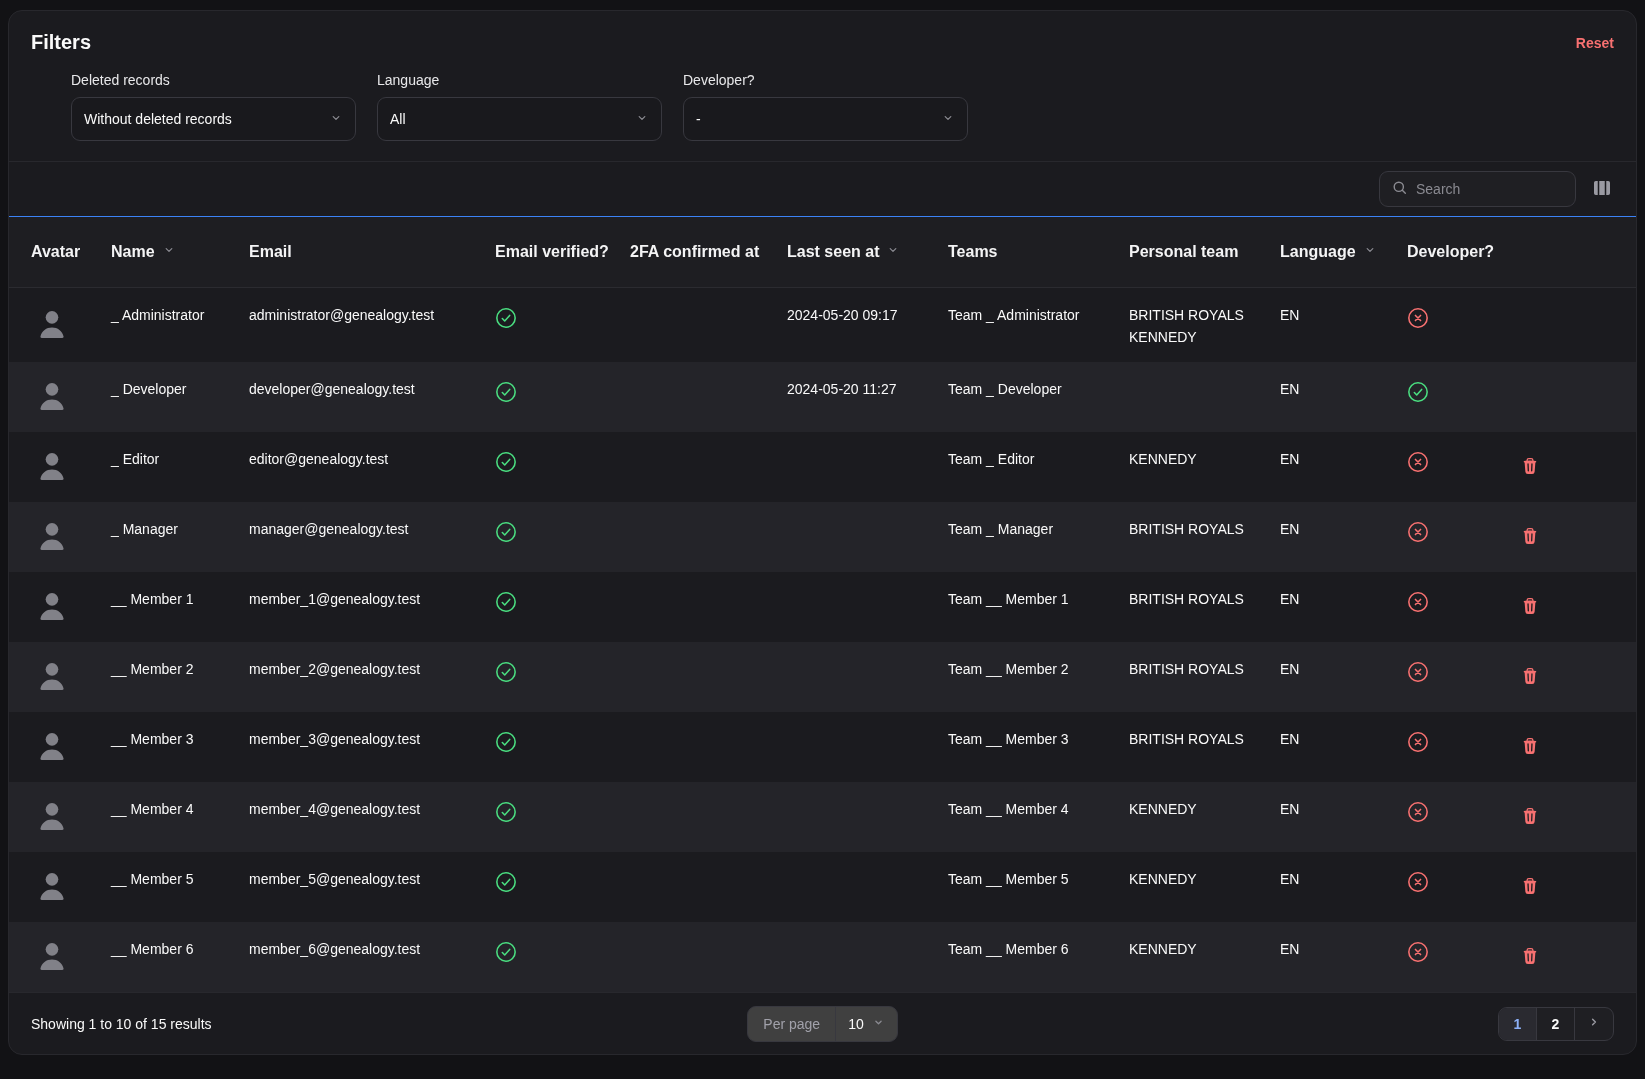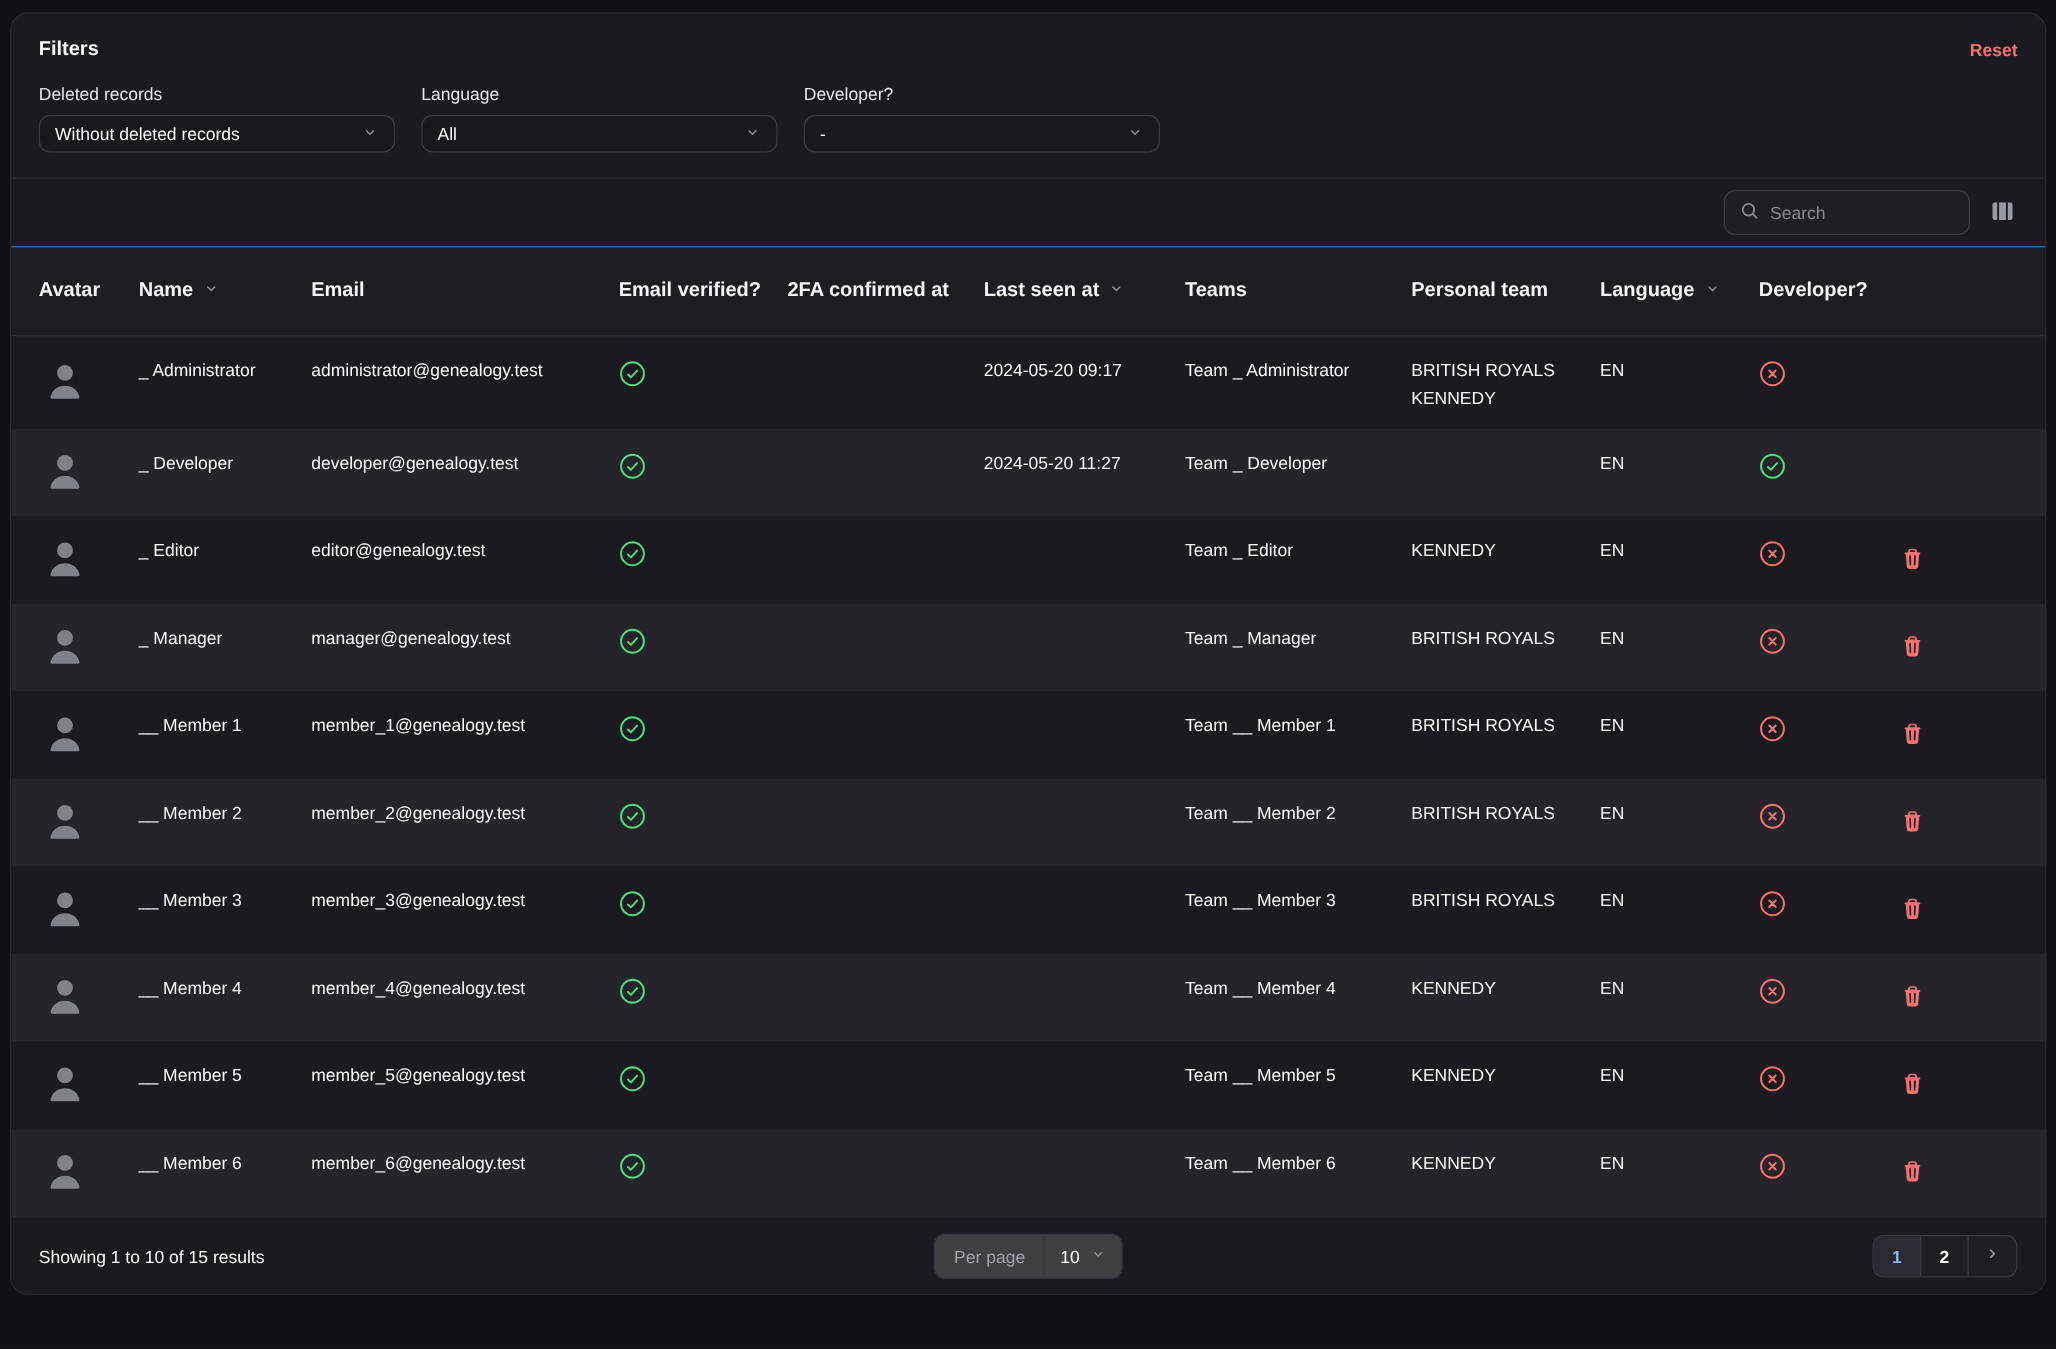--- a/index.html
+++ b/index.html
@@ -15,31 +15,31 @@
     margin: 10px 8px 0 8px;
     background: #1b1b1f;
     border: 1px solid #28282d;
     border-radius: 14px;
     overflow: hidden;
   }
 
   
   .filters { padding: 20px 22px 20px 22px; border-bottom: 1px solid #28282d; }
   .filters-head { display: flex; align-items: center; justify-content: space-between; margin-bottom: 18px; }
-  .filters-title { font-size: 16px; font-weight: 700; color: #fafafa; }
+  .filters-title { font-size: 20px; font-weight: 700; color: #fafafa; }
   .reset-btn {
     background: none; border: none; cursor: pointer;
     font-family: inherit; font-size: 14px; font-weight: 600;
     color: #f87171;
   }
-  .filters-grid { display: flex; gap: 21px; }
+  .filters-grid { display: flex; gap: 21px; margin-left: 40px; }
   .filter-field { width: 285px; }
   .filter-field label { display: block; font-size: 14px; color: #e8e8ea; margin-bottom: 9px; }
   .select {
-    height: 30px; border: 1px solid #38383f; border-radius: 9px;
+    height: 44px; border: 1px solid #38383f; border-radius: 9px;
     background: #19191d; display: flex; align-items: center;
     padding: 0 12px; cursor: pointer; justify-content: space-between;
   }
   .select .sel-value { color: #fafafa; }
 
   
   .toolbar {
     height: 55px; display: flex; align-items: center; justify-content: flex-end;
     gap: 16px; padding: 0 24px 0 22px; border-bottom: 1px solid #3b82f6;
   }

